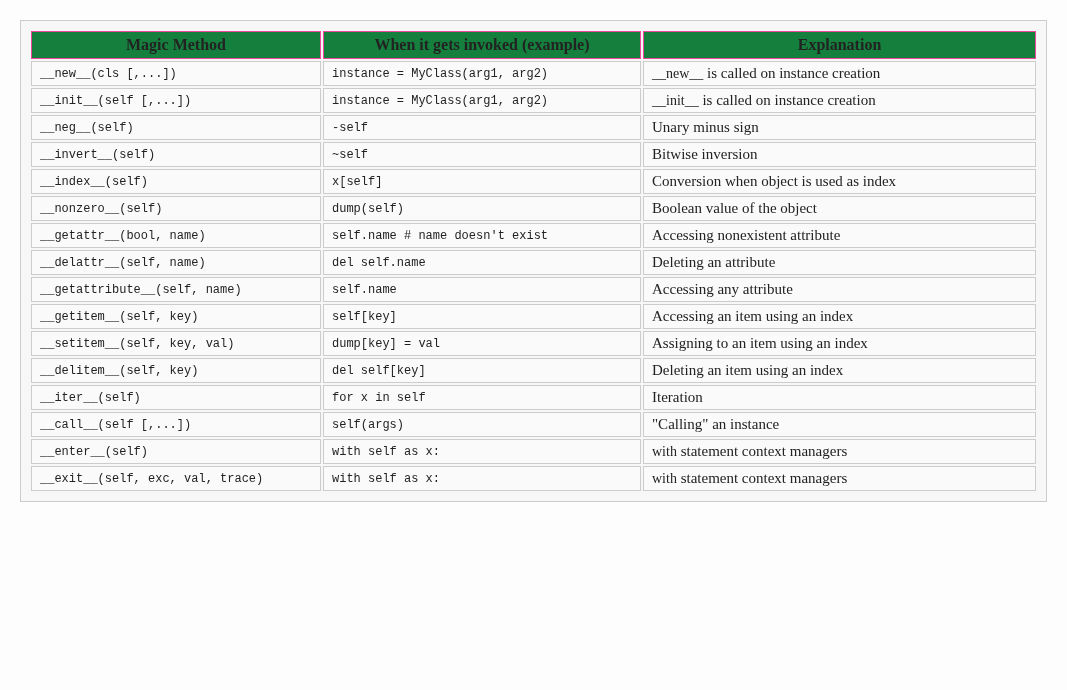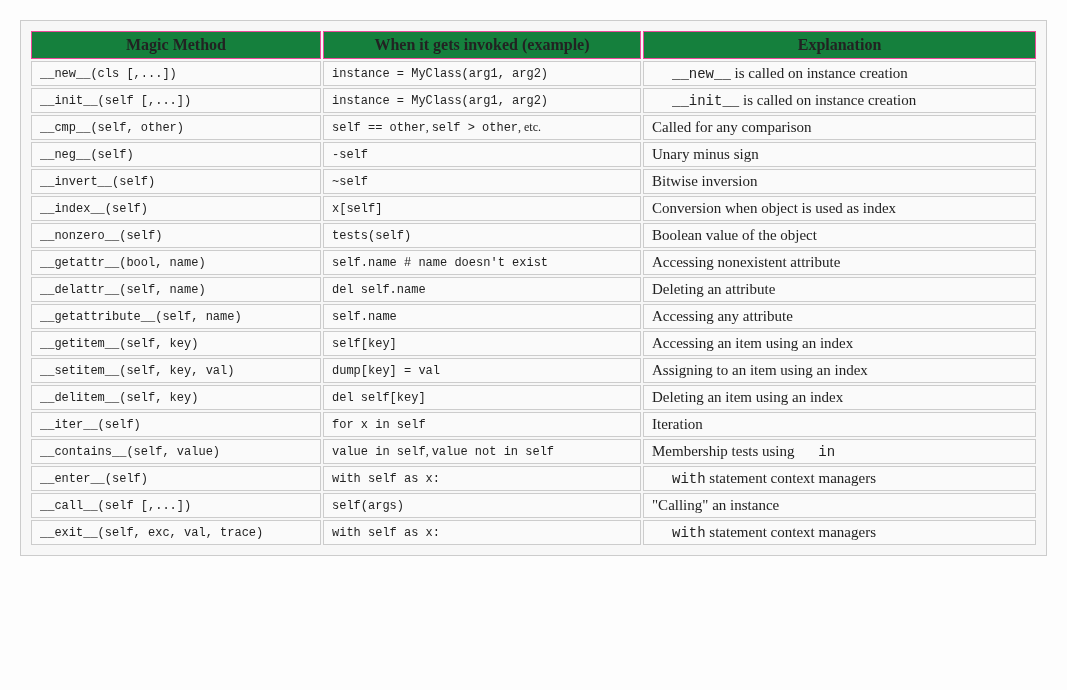--- a/index.html
+++ b/index.html
@@ -40,21 +40,21 @@
     font-size: 15px;
     vertical-align: middle;
   }
   td.c1, td.c2 {
     font-family: "Courier New", Courier, monospace;
     font-size: 12px;
     white-space: nowrap;
   }
   td.c2 .serif { font-family: Georgia, serif; }
   td.c3 { font-family: Georgia, "Times New Roman", serif; }
-  td.c3 .mono { font-family: Liberation Mono, monospace; font-size: 14px; margin-left: 20px; }
+  td.c3 .mono { font-family: Liberation Serif, serif; font-size: 14px; }
   col.col1 { width: 290px; }
   col.col2 { width: 318px; }
   col.col3 { width: auto; }
 </style>
 </head>
 <body>
 
 <div class="wrap">
   <table>
     <colgroup>
@@ -74,42 +74,37 @@
           <td class="c1">__new__(cls [,...])</td>
           <td class="c2"><span>instance = MyClass(arg1, arg2)</span></td>
           <td class="c3"><span class="mono">__new__</span><span> is called on instance creation</span></td>
         </tr>
         <tr>
           <td class="c1">__init__(self [,...])</td>
           <td class="c2"><span>instance = MyClass(arg1, arg2)</span></td>
           <td class="c3"><span class="mono">__init__</span><span> is called on instance creation</span></td>
         </tr>
         <tr>
-          <td class="c1">__cmp__(self, other)</td>
-          <td class="c2"><span>self == other</span><span class="serif">, </span><span>self &gt; other</span><span class="serif">, etc.</span></td>
-          <td class="c3"><span>Called for any comparison</span></td>
-        </tr>
-        <tr>
           <td class="c1">__neg__(self)</td>
           <td class="c2"><span>-self</span></td>
           <td class="c3"><span>Unary minus sign</span></td>
         </tr>
         <tr>
           <td class="c1">__invert__(self)</td>
           <td class="c2"><span>~self</span></td>
           <td class="c3"><span>Bitwise inversion</span></td>
         </tr>
         <tr>
           <td class="c1">__index__(self)</td>
           <td class="c2"><span>x[self]</span></td>
           <td class="c3"><span>Conversion when object is used as index</span></td>
         </tr>
         <tr>
           <td class="c1">__nonzero__(self)</td>
-          <td class="c2"><span>tests(self)</span></td>
+          <td class="c2"><span>dump(self)</span></td>
           <td class="c3"><span>Boolean value of the object</span></td>
         </tr>
         <tr>
           <td class="c1">__getattr__(bool, name)</td>
           <td class="c2"><span>self.name # name doesn't exist</span></td>
           <td class="c3"><span>Accessing nonexistent attribute</span></td>
         </tr>
         <tr>
           <td class="c1">__delattr__(self, name)</td>
           <td class="c2"><span>del self.name</span></td>
@@ -134,33 +129,28 @@
           <td class="c1">__delitem__(self, key)</td>
           <td class="c2"><span>del self[key]</span></td>
           <td class="c3"><span>Deleting an item using an index</span></td>
         </tr>
         <tr>
           <td class="c1">__iter__(self)</td>
           <td class="c2"><span>for x in self</span></td>
           <td class="c3"><span>Iteration</span></td>
         </tr>
         <tr>
-          <td class="c1">__contains__(self, value)</td>
-          <td class="c2"><span>value in self</span><span class="serif">, </span><span>value not in self</span></td>
-          <td class="c3"><span>Membership tests using </span><span class="mono">in</span></td>
+          <td class="c1">__call__(self [,...])</td>
+          <td class="c2"><span>self(args)</span></td>
+          <td class="c3"><span>"Calling" an instance</span></td>
         </tr>
         <tr>
           <td class="c1">__enter__(self)</td>
           <td class="c2"><span>with self as x:</span></td>
           <td class="c3"><span class="mono">with</span><span> statement context managers</span></td>
-        </tr>
-        <tr>
-          <td class="c1">__call__(self [,...])</td>
-          <td class="c2"><span>self(args)</span></td>
-          <td class="c3"><span>"Calling" an instance</span></td>
         </tr>
         <tr>
           <td class="c1">__exit__(self, exc, val, trace)</td>
           <td class="c2"><span>with self as x:</span></td>
           <td class="c3"><span class="mono">with</span><span> statement context managers</span></td>
         </tr>
       </tbody>
   </table>
 </div>
 

